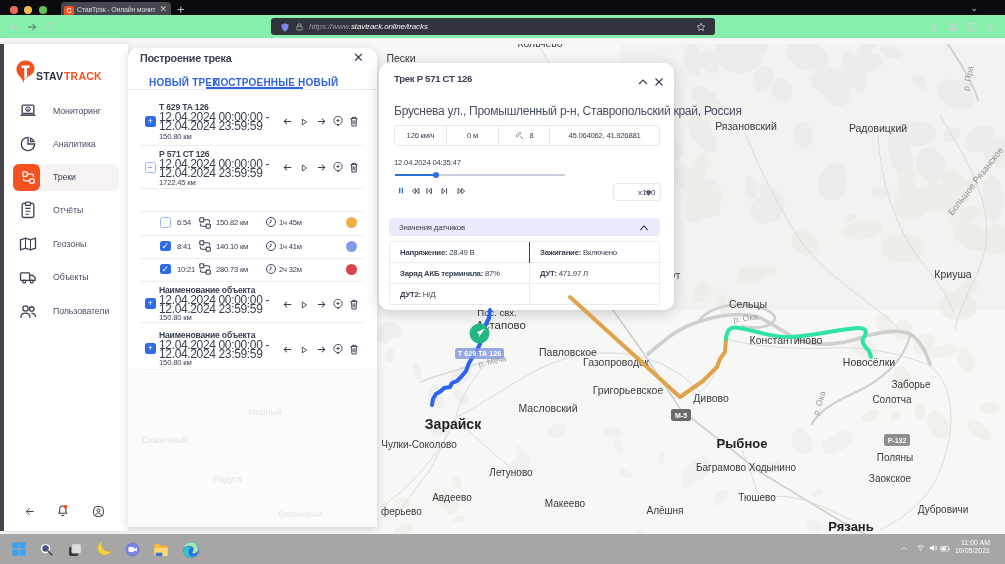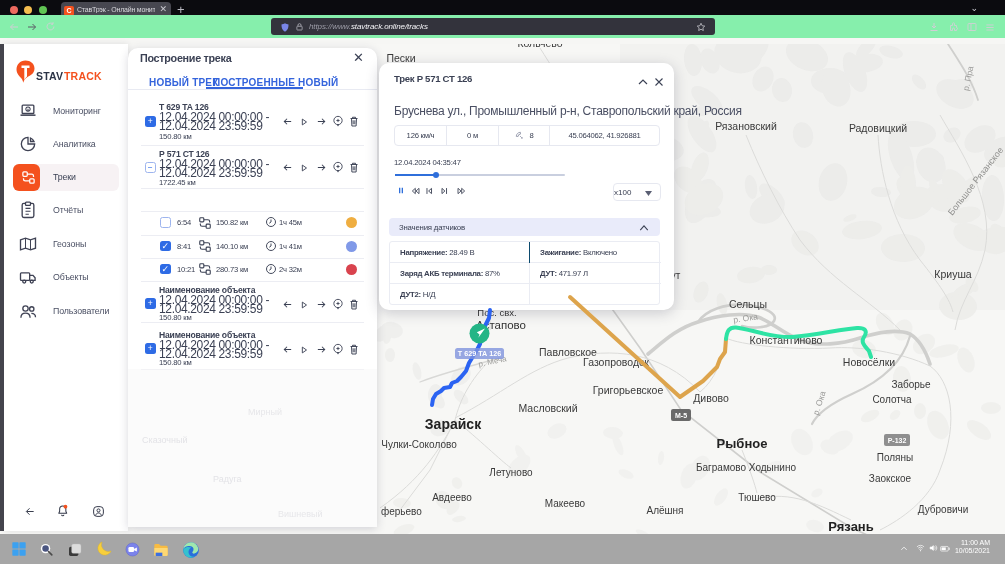--- a/index.html
+++ b/index.html
@@ -56,21 +56,21 @@
   
   #popup { left:379px; top:63px; width:295px; height:247px; background:#fff; border-radius:10px; box-shadow:0 3px 14px rgba(40,40,70,.22); }
   #pp-title { position:absolute; left:15px; top:10px; font-size:9.6px; font-weight:bold; color:#3b4154; letter-spacing:-0.3px; }
   #pp-addr { position:absolute; left:15px; top:41px; font-size:12px; color:#4a4f63; letter-spacing:-0.25px; white-space:nowrap; }
   #statbar { position:absolute; left:15px; top:62px; width:266px; height:21px; border:1px solid #e6e8f0; border-radius:4px; display:flex; }
   #statbar .cell { border-right:1px solid #e6e8f0; font-size:7.7px; letter-spacing:-0.25px; color:#3b4154; display:flex; align-items:center; justify-content:center; }
   #pp-date { position:absolute; left:15px; top:95px; font-size:7.7px; color:#3b4154; letter-spacing:-0.2px; }
   #slider { position:absolute; left:16px; top:111px; width:170px; height:2px; background:#c9cfdf; border-radius:1px; }
   #slider .fill { position:absolute; left:0; top:0; width:41px; height:2px; background:#2f6fdb; }
   #slider .knob { position:absolute; left:38px; top:-2px; width:6px; height:6px; border-radius:50%; background:#2f6fdb; }
-  #speed { position:absolute; left:234px; top:120px; width:48px; height:18px; border:1px solid #e6e8f0; border-radius:4px; font-size:8px; color:#3b4154; line-height:17px; padding-left:0; }
+  #speed { position:absolute; left:234px; top:120px; width:48px; height:18px; border:1px solid #e6e8f0; border-radius:4px; font-size:8px; color:#3b4154; line-height:17px; padding-left:24px; }
   #sensors-h { position:absolute; left:10px; top:155px; width:271px; height:18px; background:#e9ebfa; border-radius:4px; font-size:7.8px; letter-spacing:-0.2px; color:#3b4154; line-height:19px; padding-left:10px; }
   #sensors-t { position:absolute; left:10px; top:178px; width:271px; height:64px; border:1px solid #eaecf3; border-radius:3px; }
   .st-row { position:absolute; left:0; width:271px; height:21px; border-bottom:1px solid #eaecf3; }
   .st-cell { position:absolute; top:0; height:21px; font-size:7.8px; color:#3b4154; line-height:21px; padding-left:10px; letter-spacing:-0.25px; }
   .st-cell b { font-weight:bold; }
 
   
   #taskbar { left:0; top:534px; width:1005px; height:30px; background:#a6a6a6; }
   .tb-ico { position:absolute; top:6px; width:21px; height:21px; }
   #tb-time { position:absolute; right:15px; top:4.5px; color:#fff; font-size:7px; text-align:right; line-height:8.5px; }

